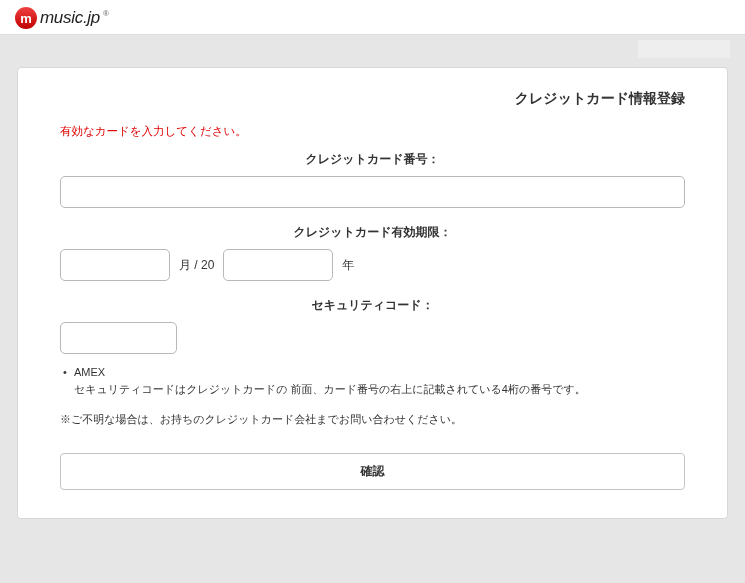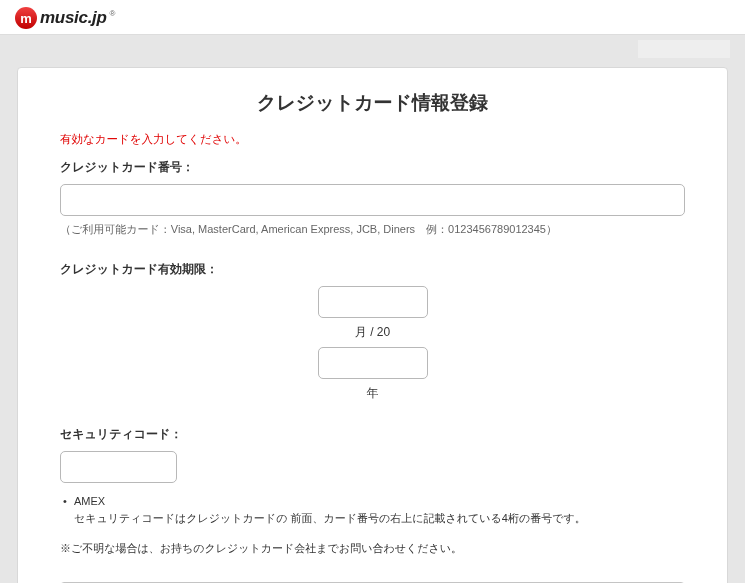--- a/index.html
+++ b/index.html
@@ -27,21 +27,21 @@
       border-radius: 50%;
       display: flex;
       align-items: center;
       justify-content: center;
       color: #fff;
       font-weight: bold;
       font-size: 13px;
     }
     .logo-text {
       font-size: 17px;
-      font-weight: bold;
+      font-weight: normal;
       font-style: italic;
       color: #222;
       letter-spacing: -0.3px;
     }
     .logo-r {
       font-size: 8px;
       color: #666;
       align-self: flex-start;
       margin-top: 2px;
     }
@@ -60,61 +60,61 @@
     .content-wrap {
       padding: 6px 17px 12px;
     }
     .card {
       background: #fff;
       border: 1px solid #d8d8d8;
       border-radius: 4px;
       padding: 22px 42px 28px;
     }
     .page-title {
-      text-align: center;
-      font-size: 19px;
+      text-align: right;
+      font-size: 14px;
       font-weight: bold;
       margin-bottom: 16px;
       color: #333;
     }
     .error-msg {
       color: #e00000;
       font-size: 11.5px;
       margin-bottom: 12px;
     }
     .field-label {
       font-size: 12px;
       font-weight: bold;
       color: #333;
       margin-bottom: 8px;
+      text-align: center;
     }
     .text-input {
       border: 1px solid #b8b8b8;
       border-radius: 5px;
       padding: 6px 8px;
       font-size: 13px;
       background: #fff;
     }
     .card-number-input {
       width: 100%;
       height: 32px;
     }
     .hint {
       font-size: 11px;
       color: #666;
       margin-top: 6px;
     }
     .section-gap {
-      margin-top: 24px;
+      margin-top: 16px;
     }
     .expiry-row {
       display: flex;
       align-items: center;
       gap: 6px;
-      flex-direction: column;
     }
     .expiry-input {
       width: 110px;
       height: 32px;
     }
     .expiry-sep {
       font-size: 12px;
       color: #333;
       margin: 0 3px;
     }
@@ -184,21 +184,20 @@
 <div class="content-wrap">
   <div class="card">
 
     <h1 class="page-title">クレジットカード情報登録</h1>
 
     <div class="error-msg">有効なカードを入力してください。</div>
 
     <div>
       <div class="field-label">クレジットカード番号：</div>
       <input type="text" class="text-input card-number-input" value="" style="">
-      <div class="hint">（ご利用可能カード：Visa, MasterCard, American Express, JCB, Diners　例：0123456789012345）</div>
     </div>
 
     <div class="section-gap">
       <div class="field-label">クレジットカード有効期限：</div>
       <div class="expiry-row">
         <input type="text" class="text-input expiry-input" value="" style="">
         <span class="expiry-sep">月 / 20</span>
         <input type="text" class="text-input expiry-input" value="" style="">
         <span class="expiry-sep">年</span>
       </div>

